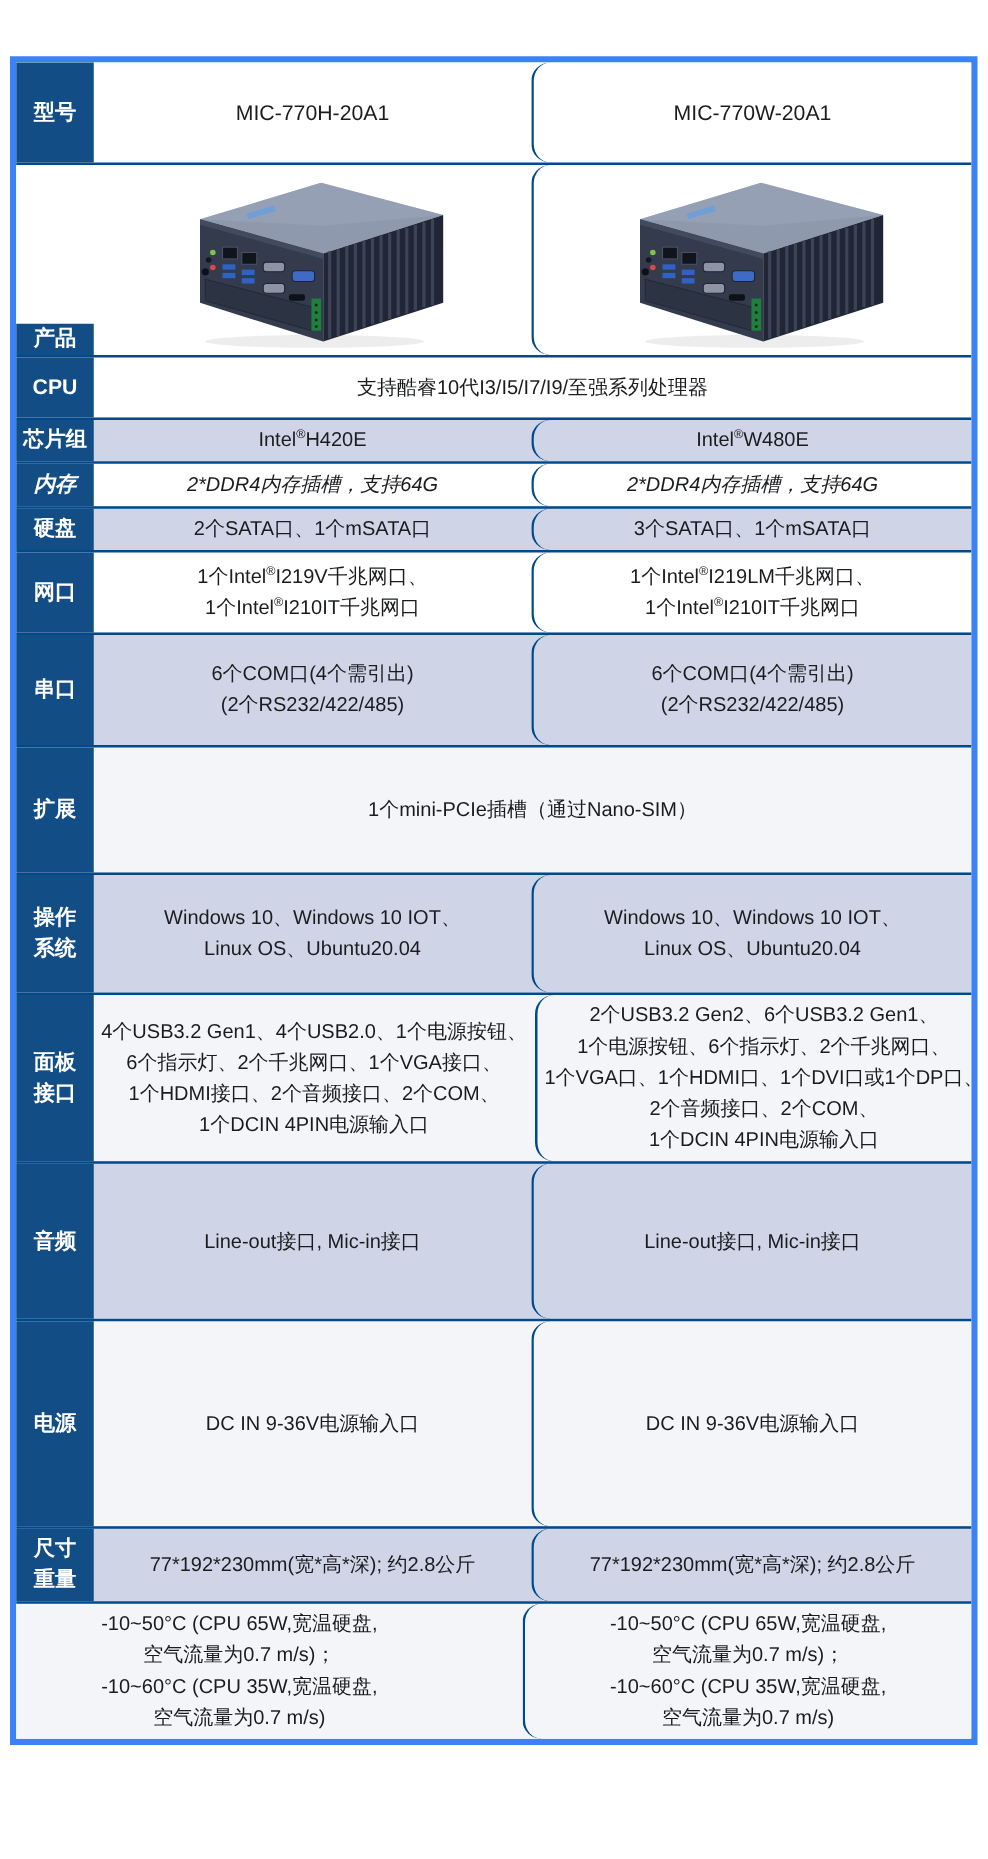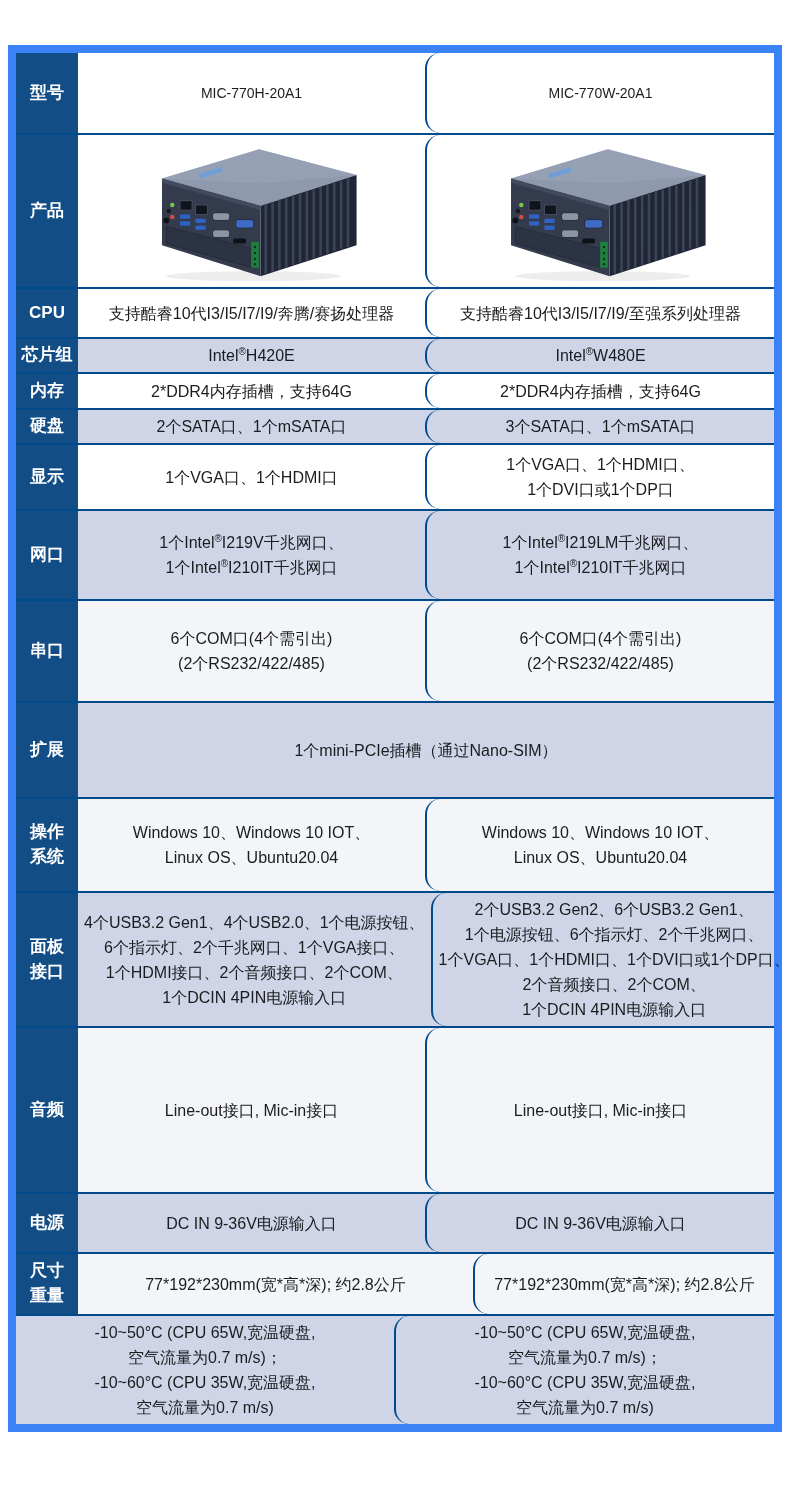--- a/index.html
+++ b/index.html
@@ -4,36 +4,36 @@
 <style>
   html,body{margin:0;padding:0;background:#ffffff;}
   body{
     width:790px;height:1487px;position:relative;
     font-family:"Liberation Sans","DejaVu Sans",sans-serif;
     -webkit-font-smoothing:antialiased;
   }
   .page{position:relative;width:790px;height:1487px;background:#ffffff;overflow:hidden;}
   .spec-table{
     position:absolute;left:8px;top:45px;width:774px;
-    border:8px solid #3b82f6;box-sizing:border-box;background:#ffffff;
+    border:5px solid #3b82f6;box-sizing:border-box;background:#ffffff;
   }
   .spec-row{display:flex;align-items:stretch;background:#f3f5f9;}
   .spec-row + .spec-row{border-top:2px solid #004a8c;}
   
   .spec-row:nth-child(2n+4){background:#cfd5e7;}
   
   .spec-row:nth-child(-n+3),
   .spec-row:nth-child(5),
   .spec-row:nth-child(7){background:#ffffff;}
   
   .spec-row:nth-child(1){min-height:80px;}
-  .spec-row:nth-child(2){min-height:124px;}
+  .spec-row:nth-child(2){min-height:124px;align-items:flex-end;}
   .spec-row:nth-child(3){min-height:48px;}
   .spec-row:nth-child(4){min-height:32px;}
-  .spec-row:nth-child(5){min-height:34px;}
+  .spec-row:nth-child(5){min-height:34px;font-style:italic;}
   .spec-row:nth-child(6){min-height:31px;}
   .spec-row:nth-child(7){min-height:64px;}
   .spec-row:nth-child(8){min-height:88px;}
   .spec-row:nth-child(9){min-height:100px;}
   .spec-row:nth-child(10){min-height:94px;}
   .spec-row:nth-child(11){min-height:92px;}
   .spec-row:nth-child(12){min-height:124px;}
   .spec-row:nth-child(13){min-height:164px;}
   .spec-row:nth-child(14){min-height:58px;justify-content:flex-end;}
   .spec-row:nth-child(15){min-height:60px;gap:48px;}
@@ -44,21 +44,21 @@
     width:62px;flex:0 0 62px;background:#134d85;color:#ffffff;
     display:flex;flex-direction:column;justify-content:center;align-items:center;
     font-size:17px;font-weight:600;line-height:1.45;text-align:center;
   }
   .data-cell{
     flex:1 1 0;display:flex;flex-direction:column;justify-content:center;align-items:center;
     text-align:center;color:#1b1c1f;font-size:16px;line-height:25px;
     padding:4px 6px;box-sizing:border-box;
   }
   .data-cell + .data-cell{border-left:2px solid #004a8c;border-radius:15px;}
-  .spec-row:nth-child(1) .data-cell{font-size:14px;}
+  .spec-row:nth-child(1) .data-cell{font-size:17px;}
   .cell-line{white-space:nowrap;}
   .cell-line sup{font-size:10px;line-height:0;vertical-align:super;}
   .pc-art{display:block;}
 </style>
 </head>
 <body>
 
 <div class="page">
   <div class="spec-table">
 
@@ -166,23 +166,20 @@
     <circle cx="153.5" cy="140" r="1.4" fill="#0c2e16"></circle>
     <circle cx="153.5" cy="146" r="1.4" fill="#0c2e16"></circle>
   </svg>
         </div>
       </div>
       <div class="spec-row">
         <div class="label-cell">
           <div>CPU</div>
         </div>
         <div class="data-cell">
-          <div class="cell-line">支持酷睿10代I3/I5/I7/I9/奔腾/赛扬处理器</div>
-        </div>
-        <div class="data-cell">
           <div class="cell-line">支持酷睿10代I3/I5/I7/I9/至强系列处理器</div>
         </div>
       </div>
       <div class="spec-row">
         <div class="label-cell">
           <div>芯片组</div>
         </div>
         <div class="data-cell">
           <div class="cell-line">Intel<sup>®</sup>H420E</div>
         </div>
@@ -203,32 +200,20 @@
       </div>
       <div class="spec-row">
         <div class="label-cell">
           <div>硬盘</div>
         </div>
         <div class="data-cell">
           <div class="cell-line">2个SATA口、1个mSATA口</div>
         </div>
         <div class="data-cell">
           <div class="cell-line">3个SATA口、1个mSATA口</div>
-        </div>
-      </div>
-      <div class="spec-row">
-        <div class="label-cell">
-          <div>显示</div>
-        </div>
-        <div class="data-cell">
-          <div class="cell-line">1个VGA口、1个HDMI口</div>
-        </div>
-        <div class="data-cell">
-          <div class="cell-line">1个VGA口、1个HDMI口、</div>
-          <div class="cell-line">1个DVI口或1个DP口</div>
         </div>
       </div>
       <div class="spec-row">
         <div class="label-cell">
           <div>网口</div>
         </div>
         <div class="data-cell">
           <div class="cell-line">1个Intel<sup>®</sup>I219V千兆网口、</div>
           <div class="cell-line">1个Intel<sup>®</sup>I210IT千兆网口</div>
         </div>

